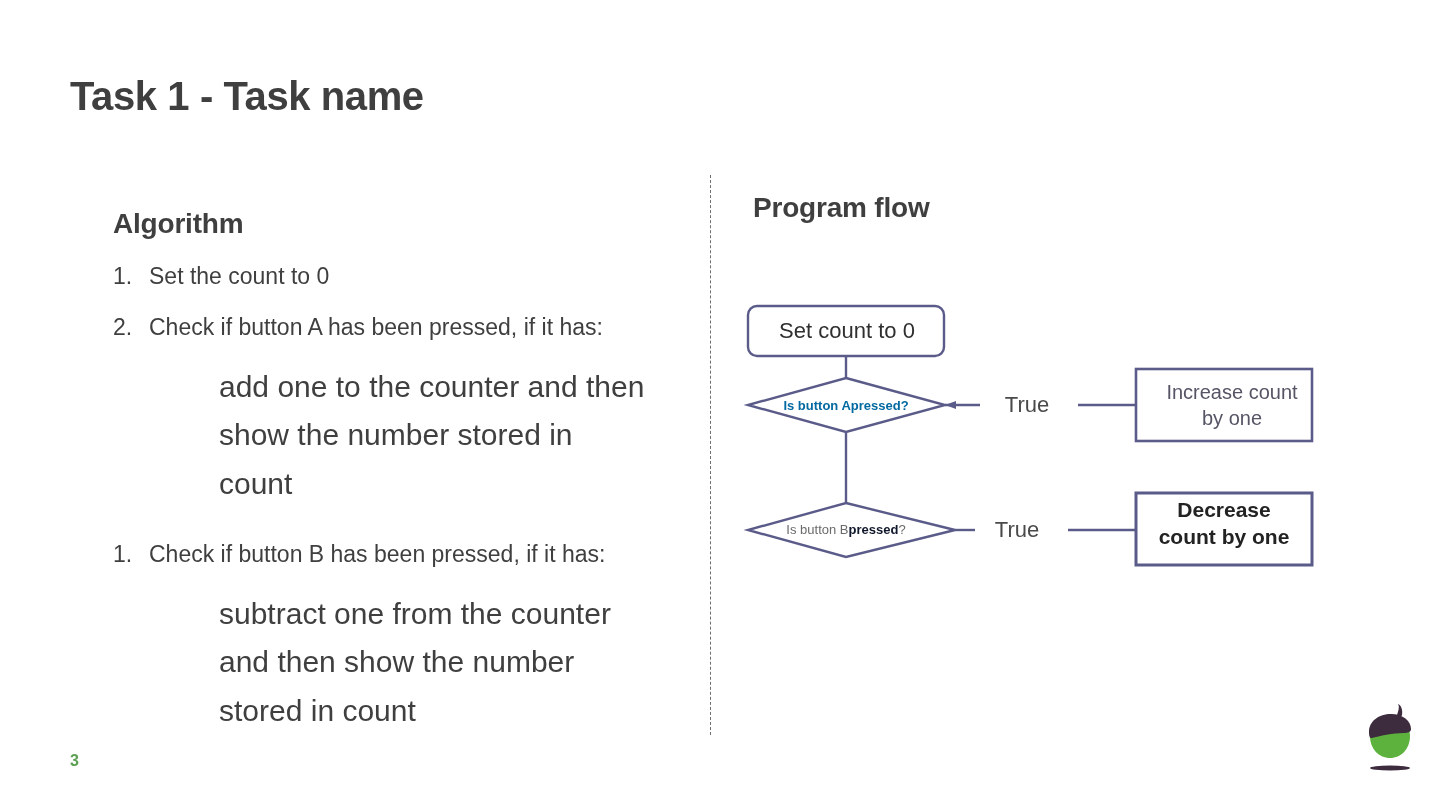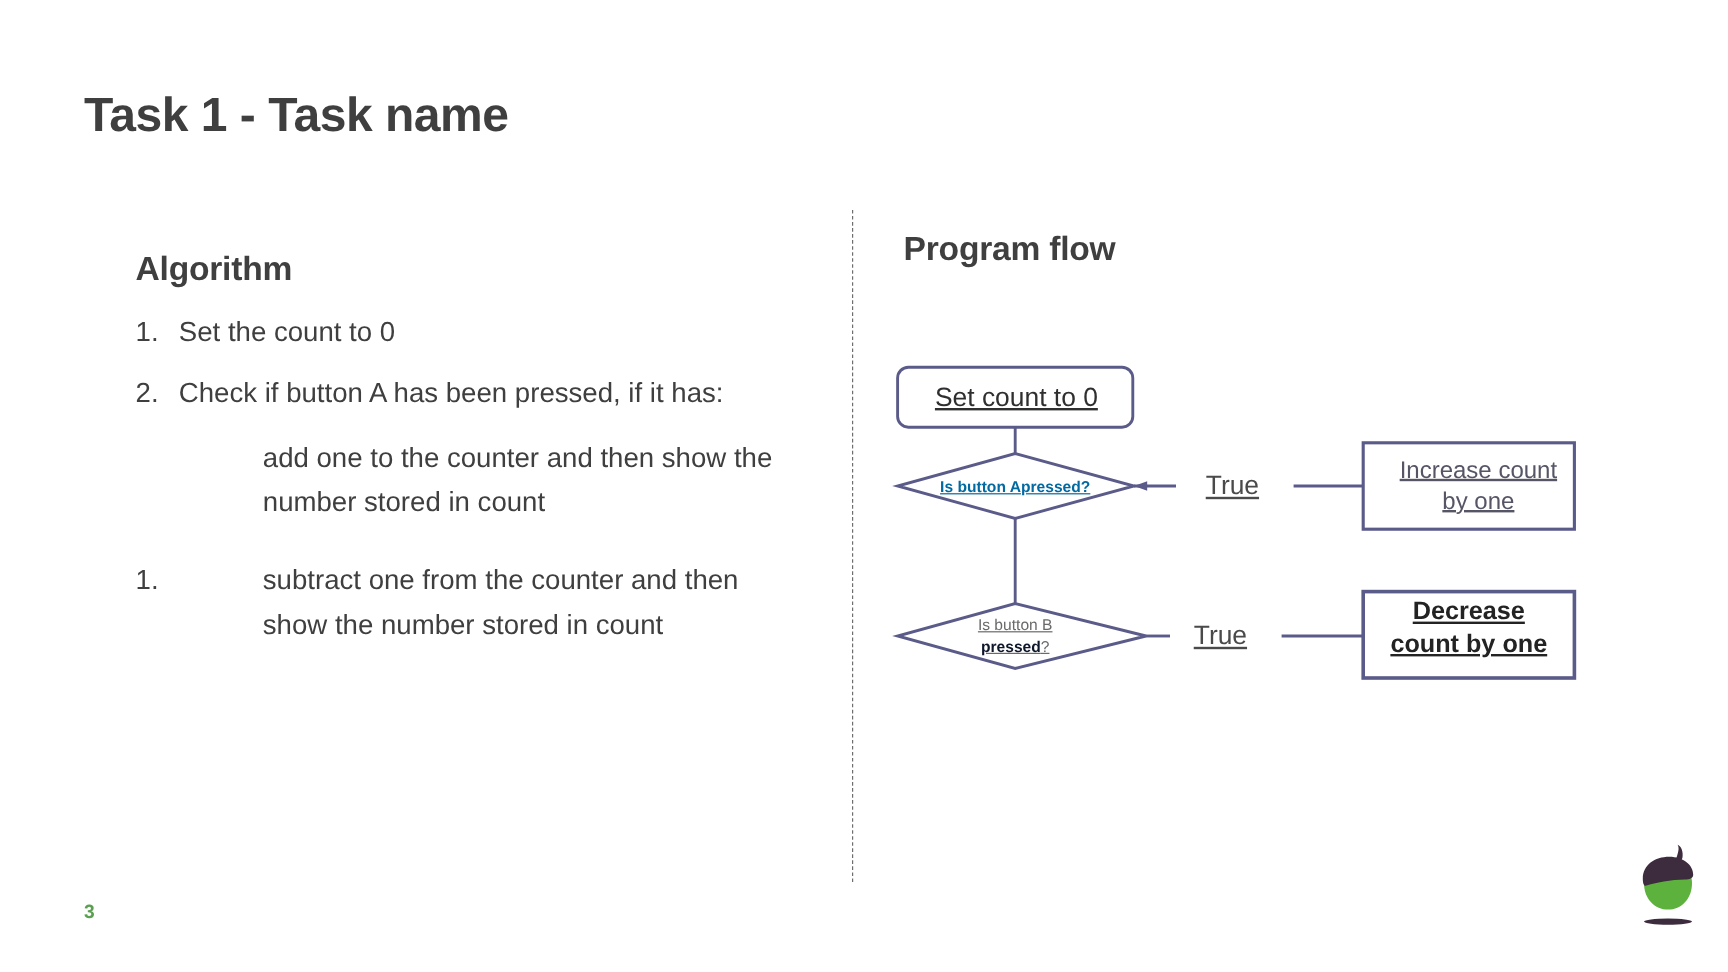--- a/index.html
+++ b/index.html
@@ -76,21 +76,21 @@
     position: absolute;
     left: 0;
     top: 0;
     width: 30px;
     text-align: left;
     font-size: 23px;
     color: #3f3f3f;
   }
   .sub-note {
     margin: 16px 0 28px 106px;
-    font-size: 23px;
+    font-size: 30px;
     line-height: 1.62;
     color: #3f3f3f;
     width: 430px;
   }
   .sub-note.second {
     margin-bottom: 0;
     width: 430px;
   }
 
   
@@ -98,21 +98,20 @@
     position: absolute;
     left: 753px;
     top: 192px;
   }
 
   .node-text {
     position: absolute;
     text-align: center;
     color: #2b2b2b;
     pointer-events: none;
-    text-decoration: underline;
   }
 
   
   .txt-start {
     left: 748px; top: 305px;
     width: 198px; height: 52px;
     display: flex; align-items: center; justify-content: center;
     font-size: 22px;
     color: #2f2f2f;
   }
@@ -123,21 +122,21 @@
     display: flex; flex-direction: row; align-items: center; justify-content: center;
     font-size: 13px;
     line-height: 1.35;
     color: #0369a1;
     font-weight: bold;
   }
   
   .txt-diamond-b {
     left: 771px; top: 510px;
     width: 150px; height: 40px;
-    display: flex; flex-direction: column; align-items: center; justify-content: center;
+    display: flex; flex-direction: row; align-items: center; justify-content: center;
     font-size: 13px;
     line-height: 1.35;
     color: #6a6a6a;
   }
   .txt-diamond-b .bold-part {
     color: #0f172a;
     font-weight: bold;
   }
 
   .txt-true-a {
@@ -213,20 +212,21 @@
         <span class="marker">2.</span>
         <span>Check if button A has been pressed, if it has:</span>
       </li>
     </ol>
 
     <div class="sub-note">add one to the counter and then show the number stored in count</div>
 
     <ol class="olist">
       <li>
         <span class="marker">1.</span>
+        <span>Check if button B has been pressed, if it has:</span>
       </li>
     </ol>
 
     <div class="sub-note second">subtract one from the counter and then show the number stored in count</div>
   </div>
 
   <div class="right-col">
     <div class="col-heading">Program flow</div>
   </div>
 

